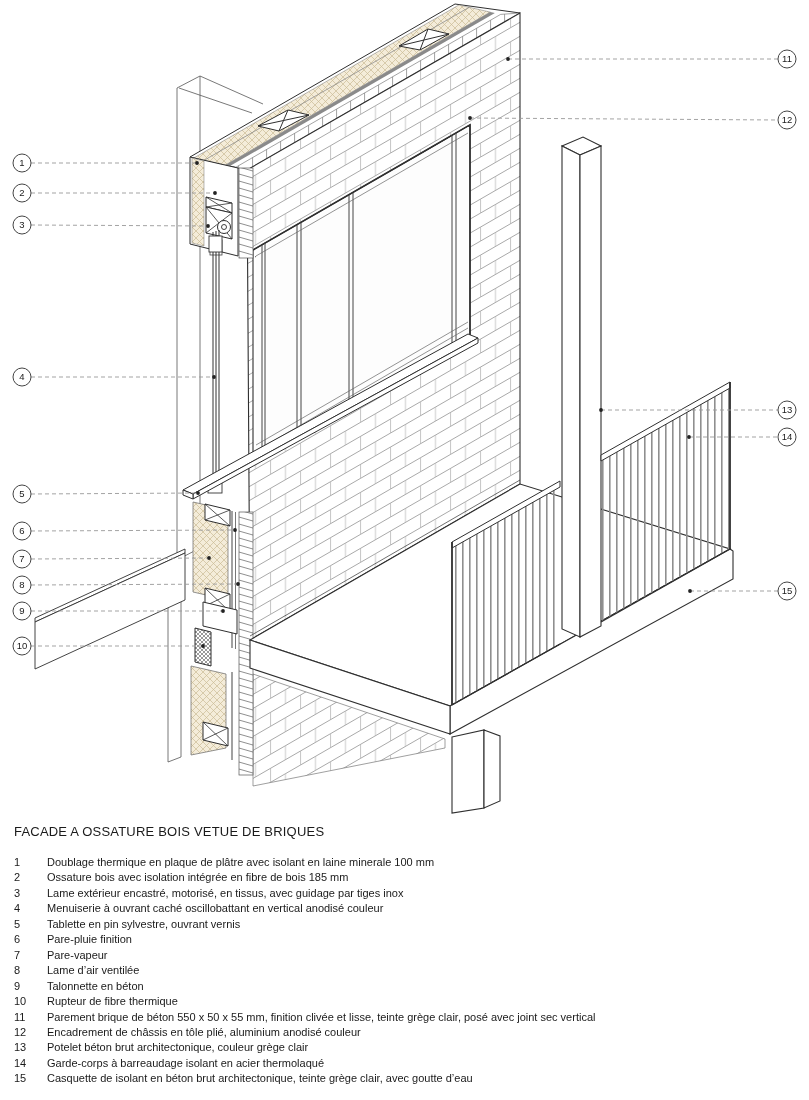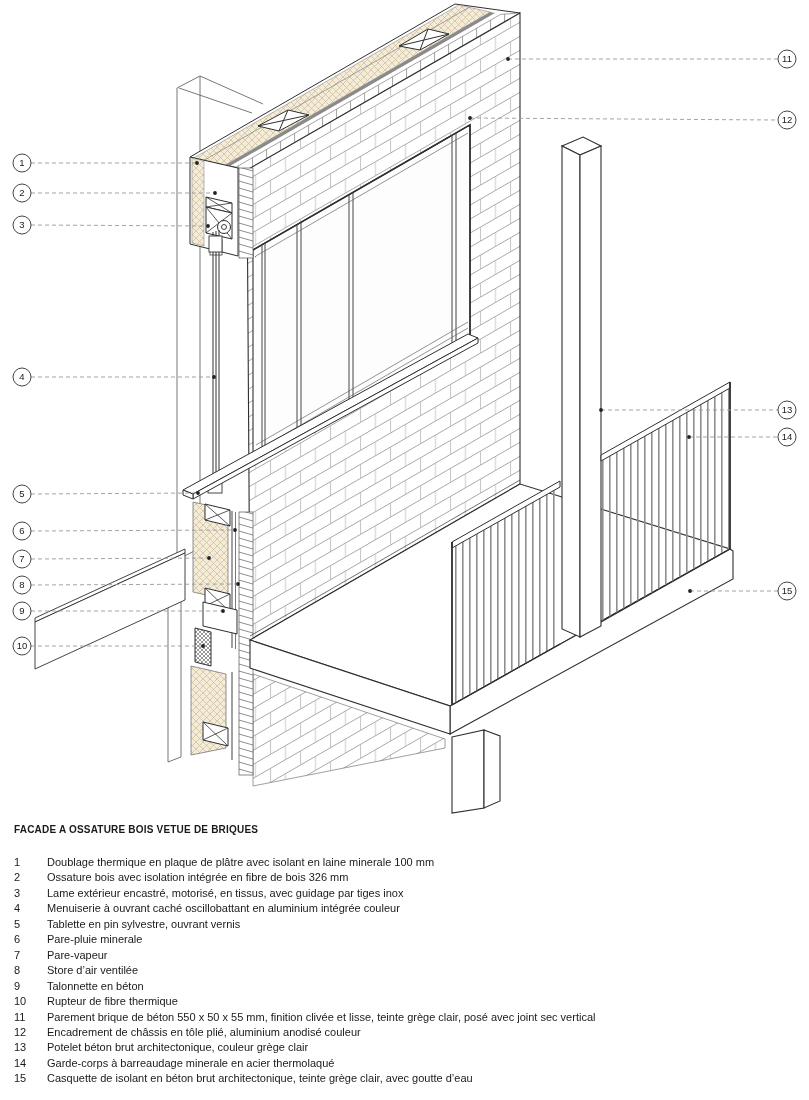--- a/index.html
+++ b/index.html
@@ -7,23 +7,22 @@
   }
   html,body{margin:0;padding:0;background:#fff;}
   .stage{
     position:relative; width:809px; height:1100px; background:#fff;
     font-family:"Liberation Sans", sans-serif; color:var(--c-text);
     overflow:hidden;
   }
   svg{position:absolute;left:0;top:0;}
   .title{
     position:absolute; left:14px; top:824px;
-    font-size:10px; letter-spacing:.2px; color:var(--c-text);
+    font-size:13px; letter-spacing:.2px; color:var(--c-text);
     white-space:nowrap;
-    font-weight:bold;
   }
   .legend{
     position:absolute; left:14px; top:855px; right:4px;
   }
   .legend-row{
     display:flex; line-height:15.45px; font-size:11px; white-space:nowrap;
   }
   .legend-num{width:33px; flex:0 0 33px;}
   .legend-txt{flex:1;}
   .callout-num{font-size:9.5px; fill:#1a1a1a;}
@@ -302,45 +301,45 @@
 
 <div class="title">FACADE A OSSATURE BOIS VETUE DE BRIQUES</div>
 
 <div class="legend" id="legend">
       <div class="legend-row">
         <span class="legend-num">1</span>
         <span class="legend-txt">Doublage thermique en plaque de plâtre avec isolant en laine minerale 100 mm</span>
       </div>
       <div class="legend-row">
         <span class="legend-num">2</span>
-        <span class="legend-txt">Ossature bois avec isolation intégrée en fibre de bois 326 mm</span>
+        <span class="legend-txt">Ossature bois avec isolation intégrée en fibre de bois 185 mm</span>
       </div>
       <div class="legend-row">
         <span class="legend-num">3</span>
         <span class="legend-txt">Lame extérieur encastré, motorisé, en tissus, avec guidage par tiges inox</span>
       </div>
       <div class="legend-row">
         <span class="legend-num">4</span>
-        <span class="legend-txt">Menuiserie à ouvrant caché oscillobattant en aluminium intégrée couleur</span>
+        <span class="legend-txt">Menuiserie à ouvrant caché oscillobattant en vertical anodisé couleur</span>
       </div>
       <div class="legend-row">
         <span class="legend-num">5</span>
         <span class="legend-txt">Tablette en pin sylvestre, ouvrant vernis</span>
       </div>
       <div class="legend-row">
         <span class="legend-num">6</span>
-        <span class="legend-txt">Pare-pluie minerale</span>
+        <span class="legend-txt">Pare-pluie finition</span>
       </div>
       <div class="legend-row">
         <span class="legend-num">7</span>
         <span class="legend-txt">Pare-vapeur</span>
       </div>
       <div class="legend-row">
         <span class="legend-num">8</span>
-        <span class="legend-txt">Store d’air ventilée</span>
+        <span class="legend-txt">Lame d’air ventilée</span>
       </div>
       <div class="legend-row">
         <span class="legend-num">9</span>
         <span class="legend-txt">Talonnette en béton</span>
       </div>
       <div class="legend-row">
         <span class="legend-num">10</span>
         <span class="legend-txt">Rupteur de fibre thermique</span>
       </div>
       <div class="legend-row">
@@ -350,21 +349,21 @@
       <div class="legend-row">
         <span class="legend-num">12</span>
         <span class="legend-txt">Encadrement de châssis en tôle plié, aluminium anodisé couleur</span>
       </div>
       <div class="legend-row">
         <span class="legend-num">13</span>
         <span class="legend-txt">Potelet béton brut architectonique, couleur grège clair</span>
       </div>
       <div class="legend-row">
         <span class="legend-num">14</span>
-        <span class="legend-txt">Garde-corps à barreaudage minerale en acier thermolaqué</span>
+        <span class="legend-txt">Garde-corps à barreaudage isolant en acier thermolaqué</span>
       </div>
       <div class="legend-row">
         <span class="legend-num">15</span>
         <span class="legend-txt">Casquette de isolant en béton brut architectonique, teinte grège clair, avec goutte d’eau</span>
       </div>
     </div>
 
 </div>
 
 </body></html>

